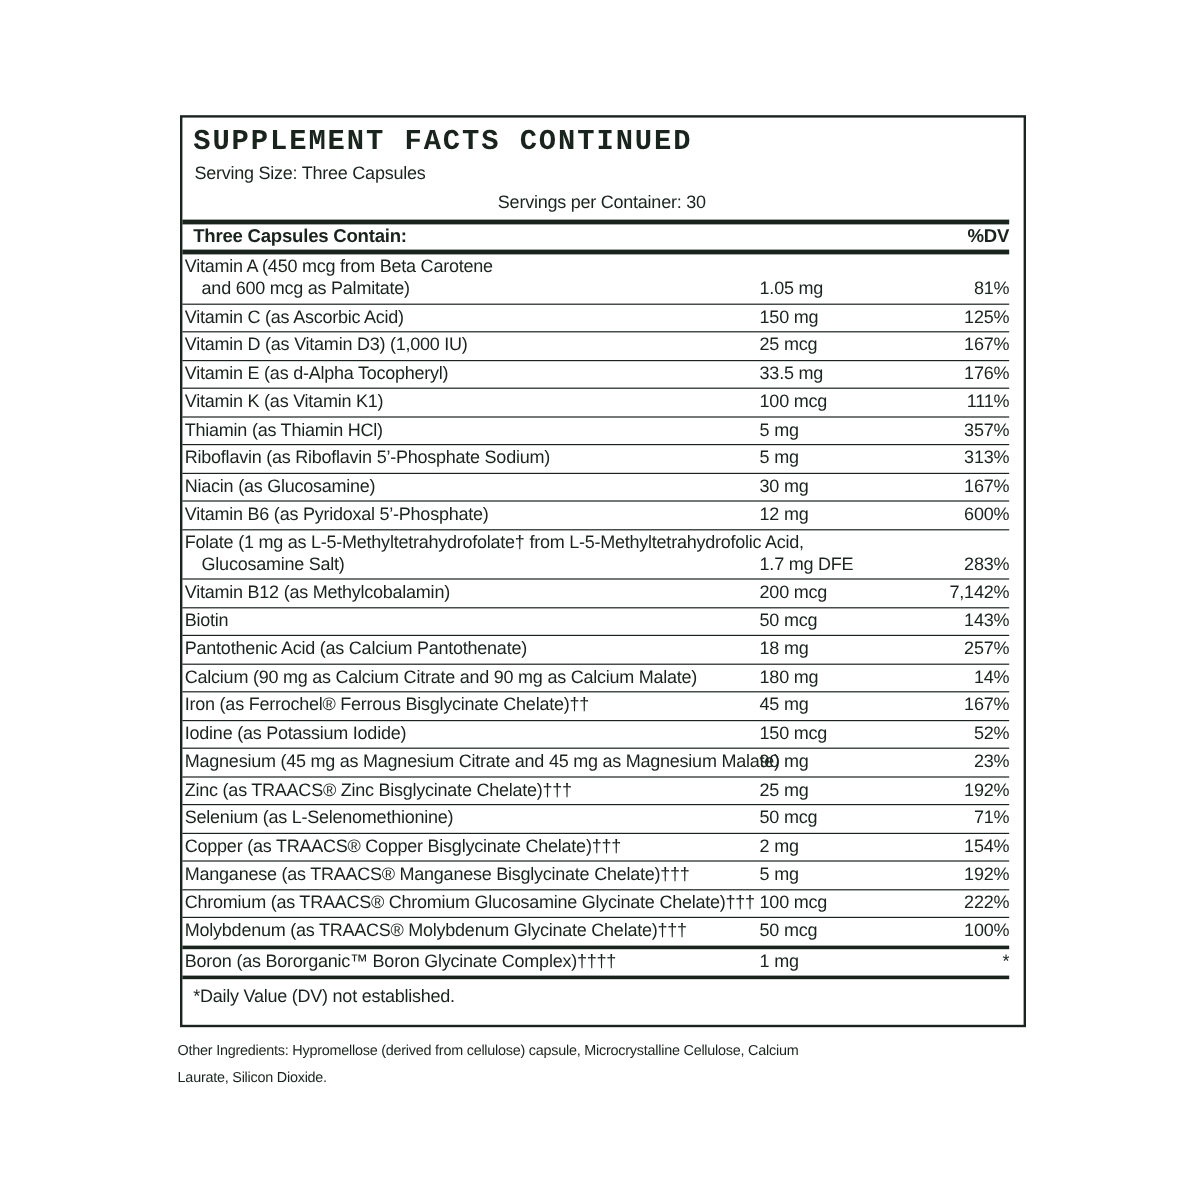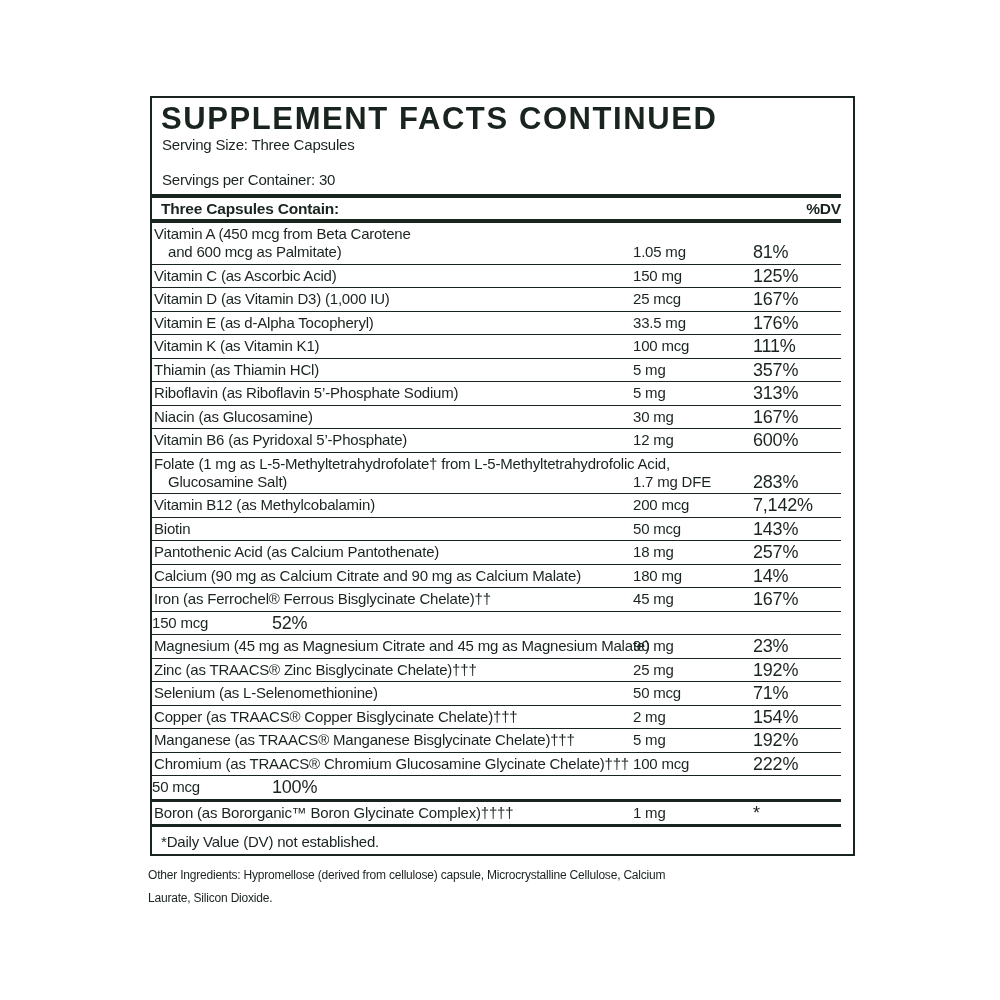--- a/index.html
+++ b/index.html
@@ -10,27 +10,27 @@
     -webkit-font-smoothing:antialiased;
   }
   .label-box{
     position:absolute;left:150px;top:96px;width:705px;height:760px;
     border:2px solid #1a241e;box-sizing:border-box;
     padding:0 12px 0 0;
     background:#fff;
   }
   .title{
     margin:9px 0 0 9px;
-    font-size:31px;font-weight:bold;letter-spacing:1.6px;
-    line-height:24px;white-space:nowrap;
+    font-size:24px;font-weight:bold;letter-spacing:1.6px;
+    line-height:24px;white-space:nowrap;font-family:Liberation Mono, monospace;
   }
   .serving-line{
     margin:5px 0 0 10px;font-size:15px;line-height:18px;letter-spacing:-0.2px;
   }
-  .serving-line.second{margin-top:17px;}
+  .serving-line.second{margin-top:6px;text-align:center;}
   .thc-header{
     margin-top:5px;
     border-top:4px solid #1a241e;border-bottom:4px solid #1a241e;
     display:flex;justify-content:space-between;align-items:flex-end;
     padding:2px 0 2px 9px;
     font-size:15.5px;font-weight:bold;line-height:17px;letter-spacing:-0.2px;gap:36px;
   }
   .row{
     display:flex;align-items:flex-end;
     border-bottom:1.5px solid #1a241e;
@@ -41,22 +41,22 @@
     flex:1;min-width:0;
     font-size:15px;line-height:18px;letter-spacing:-0.2px;
     white-space:pre;overflow:visible;
     padding-left:16px;text-indent:-14px;
   }
   .row .amount{
     width:120px;text-align:left;
     font-size:15px;line-height:18px;letter-spacing:-0.2px;white-space:nowrap;
   }
   .row .dv{
-    width:88px;
-    font-size:18px;line-height:18px;letter-spacing:-0.2px;white-space:nowrap;
+    width:88px;text-align:right;
+    font-size:15px;line-height:18px;letter-spacing:-0.2px;white-space:nowrap;
   }
   .footnote{
     padding:6px 0 0 9px;font-size:15px;line-height:18px;letter-spacing:-0.2px;
   }
   .other-ingredients{
     position:absolute;left:148px;top:864px;width:707px;
     font-size:12px;line-height:23px;letter-spacing:-0.2px;
     white-space:pre-line;
   }
 </style>
@@ -143,20 +143,21 @@
         <div class="name">Calcium (90 mg as Calcium Citrate and 90 mg as Calcium Malate)</div>
         <div class="amount">180 mg</div>
         <div class="dv">14%</div>
       </div>
       <div class="row">
         <div class="name">Iron (as Ferrochel® Ferrous Bisglycinate Chelate)††</div>
         <div class="amount">45 mg</div>
         <div class="dv">167%</div>
       </div>
       <div class="row">
+        <div class="name">Iodine (as Potassium Iodide)</div>
         <div class="amount">150 mcg</div>
         <div class="dv">52%</div>
       </div>
       <div class="row">
         <div class="name">Magnesium (45 mg as Magnesium Citrate and 45 mg as Magnesium Malate)</div>
         <div class="amount">90 mg</div>
         <div class="dv">23%</div>
       </div>
       <div class="row">
         <div class="name">Zinc (as TRAACS® Zinc Bisglycinate Chelate)†††</div>
@@ -177,20 +178,21 @@
         <div class="name">Manganese (as TRAACS® Manganese Bisglycinate Chelate)†††</div>
         <div class="amount">5 mg</div>
         <div class="dv">192%</div>
       </div>
       <div class="row">
         <div class="name">Chromium (as TRAACS® Chromium Glucosamine Glycinate Chelate)†††</div>
         <div class="amount">100 mcg</div>
         <div class="dv">222%</div>
       </div>
       <div class="row thick">
+        <div class="name">Molybdenum (as TRAACS® Molybdenum Glycinate Chelate)†††</div>
         <div class="amount">50 mcg</div>
         <div class="dv">100%</div>
       </div>
       <div class="row thick">
         <div class="name">Boron (as Bororganic™ Boron Glycinate Complex)††††</div>
         <div class="amount">1 mg</div>
         <div class="dv">*</div>
       </div>
     </div>
   <div class="footnote">*Daily Value (DV) not established.</div>

